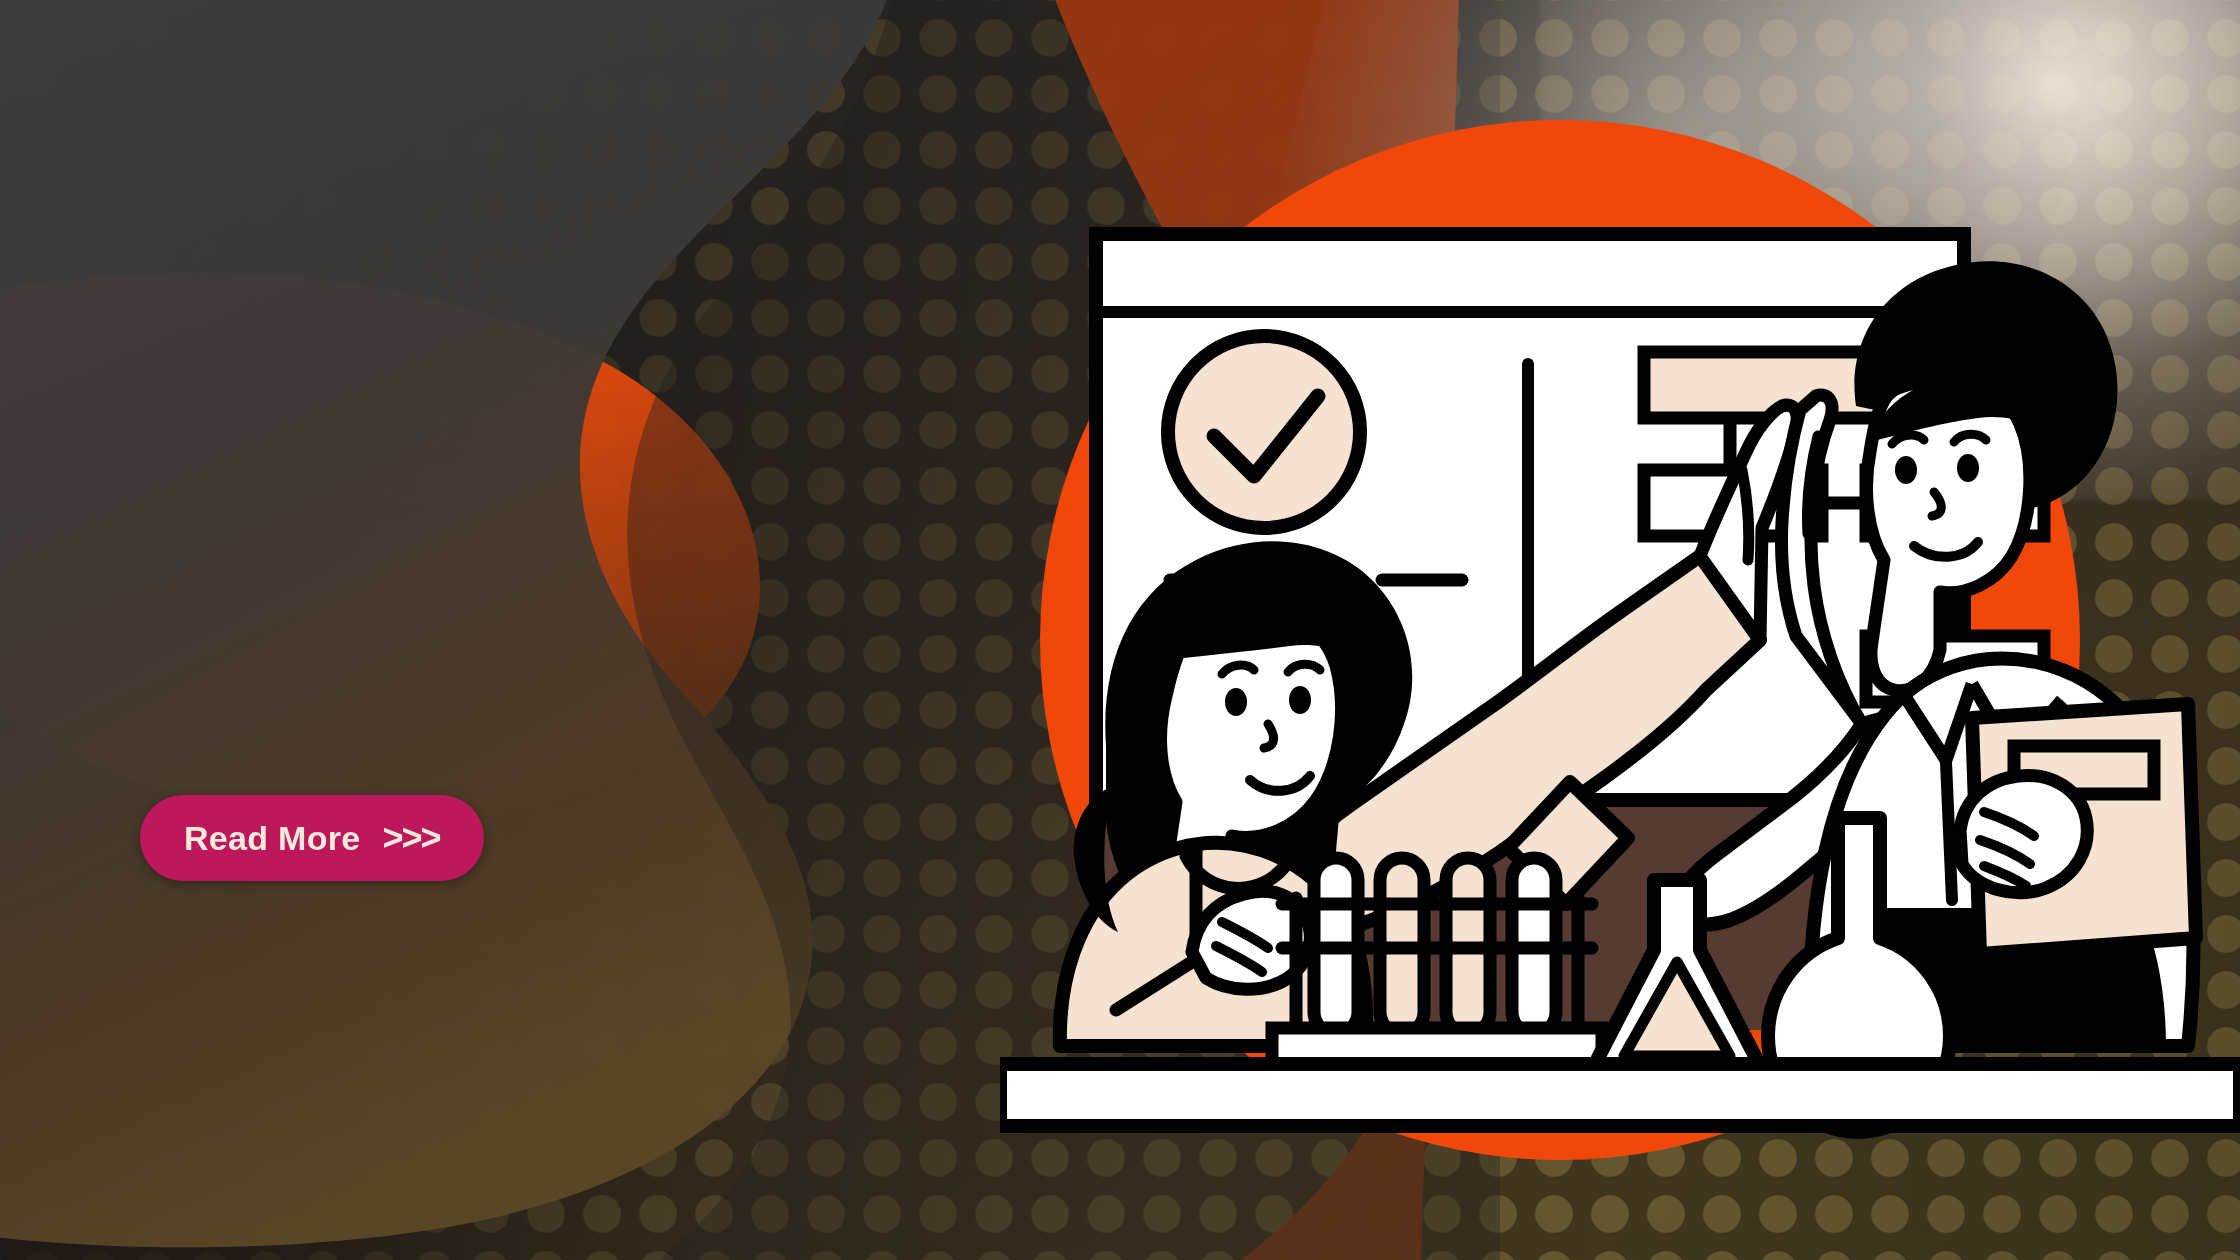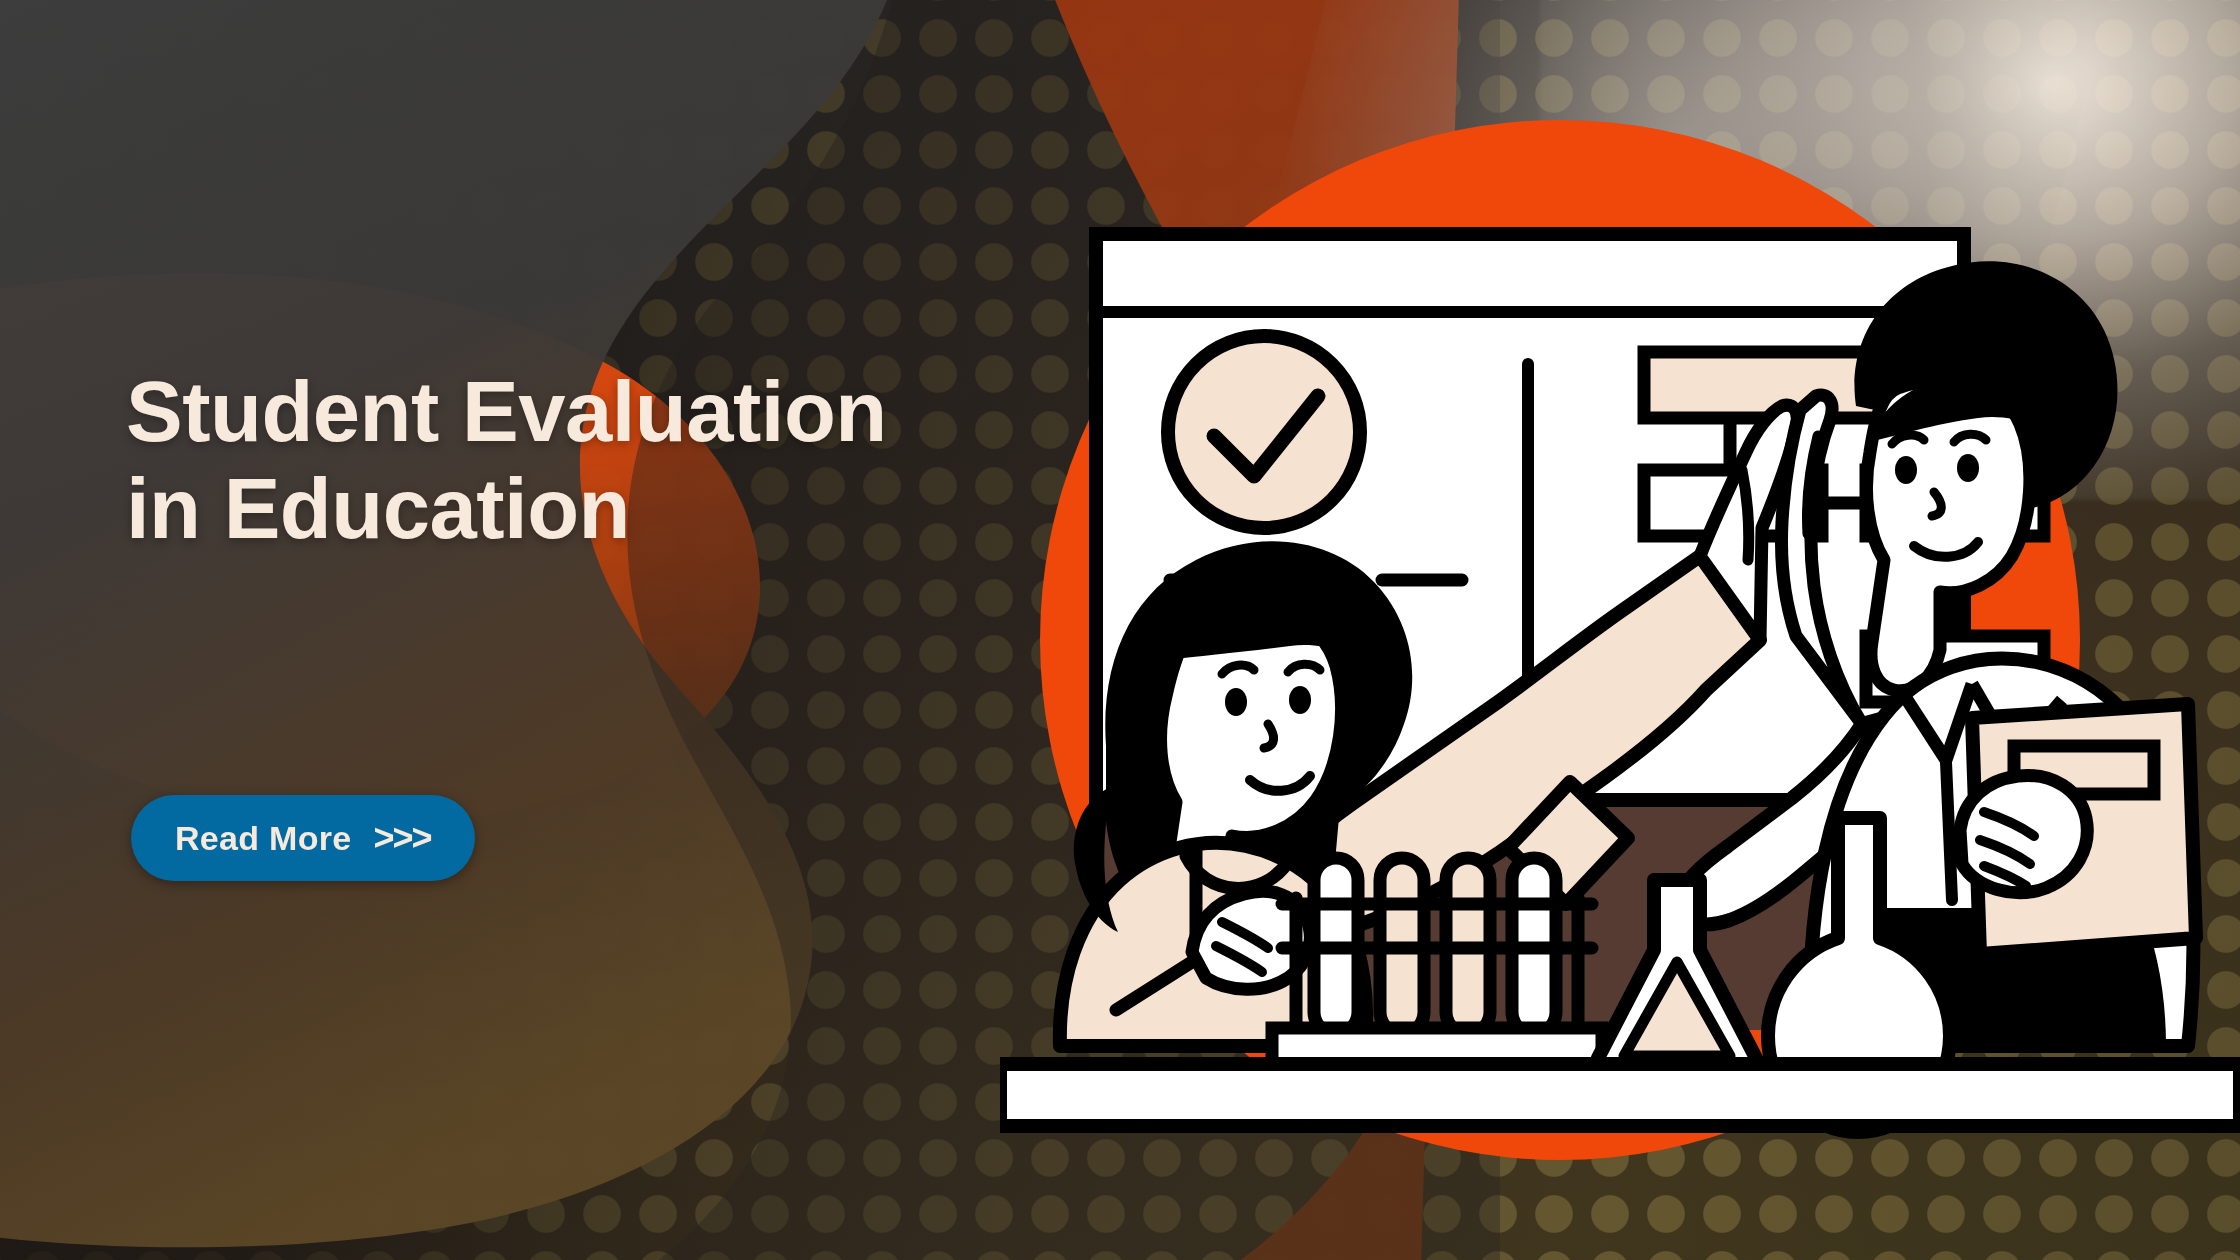--- a/index.html
+++ b/index.html
@@ -73,25 +73,25 @@
     font-size:85px;
     line-height:1.14;
     font-weight:bold;
     letter-spacing:-0.5px;
     color:#F7EADD;
     text-shadow:0 3px 10px rgba(0,0,0,.30);
     white-space:pre-line;
   }
   .readmore{
     position:absolute;
-    left:131px; top:795px;
+    left:140px; top:795px;
     height:86px;
     padding:0 44px;
     display:flex; align-items:center;
-    background:#0369a1;
+    background:#be185d;
     border-radius:44px;
     color:#F6EADC;
     font-size:34px;
     font-weight:bold;
     letter-spacing:.3px;
     border:none;
     cursor:pointer;
     box-shadow:0 3px 12px rgba(0,0,0,.35);
   }
   .readmore .chev{ margin-left:22px; letter-spacing:-2px; font-size:36px; }
@@ -393,22 +393,20 @@
                C 768 992 796 952 838 938 Z" fill="#fff" stroke="#000" stroke-width="14" stroke-linejoin="round"></path>
     </g>
 
     <g>
       <rect x="0" y="1064" width="1240" height="62" fill="#fff" stroke="#000" stroke-width="14"></rect>
     </g>
   </svg>
 
   <div class="content">
 
-    <h1 class="headline">Student Evaluation
-in Education</h1>
 
     <button class="readmore">
       <span>Read More</span>
       <span class="chev">&gt;&gt;&gt;</span>
     </button>
 
   </div>
 
 </div>
 

